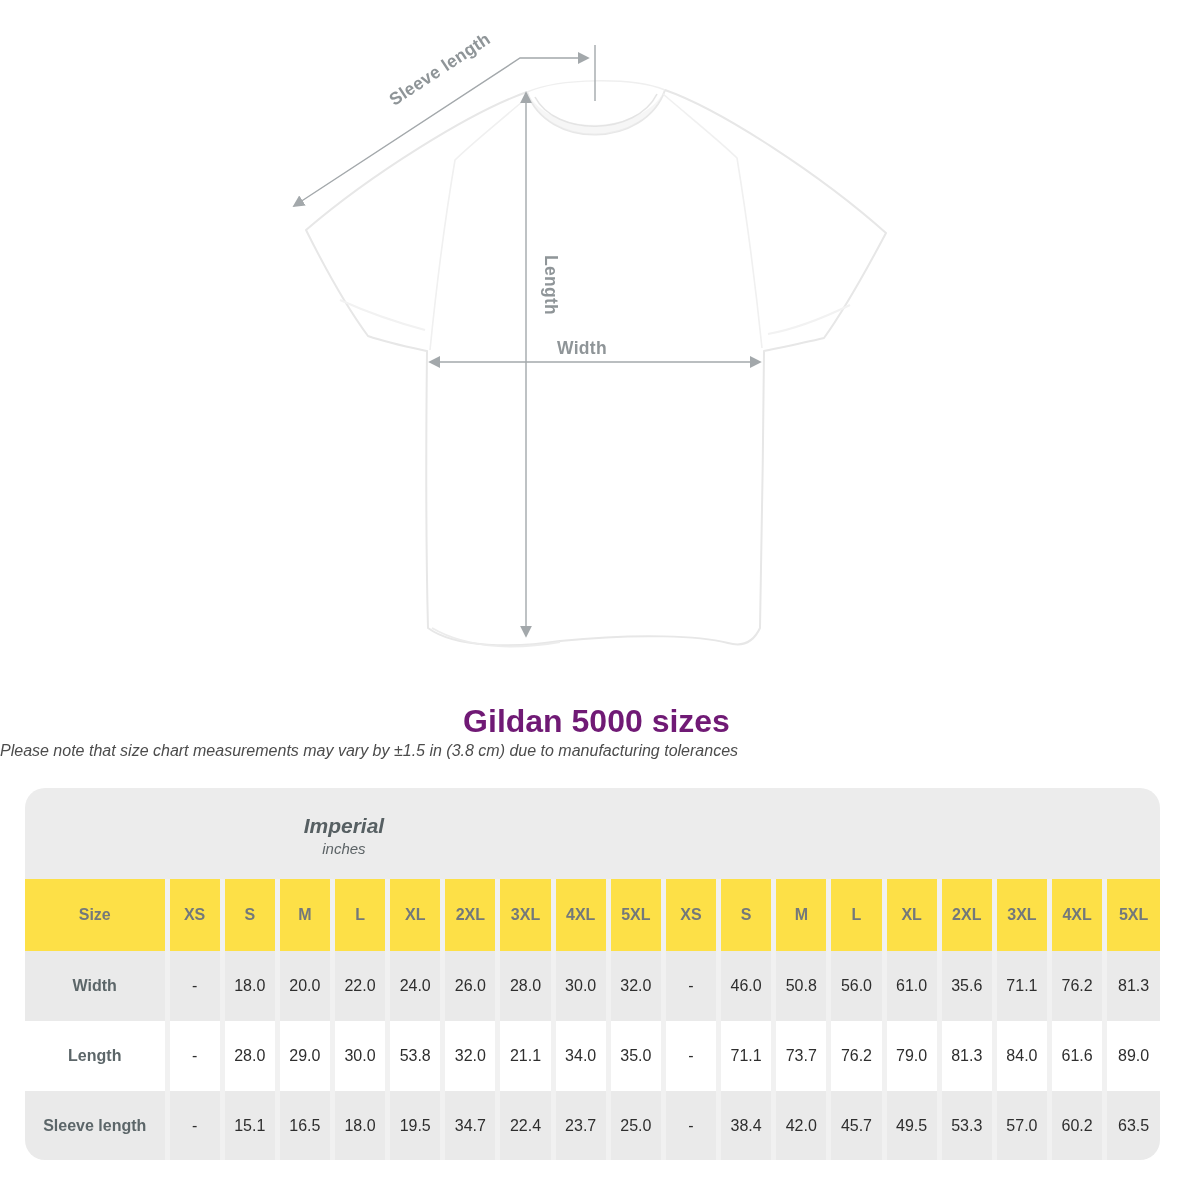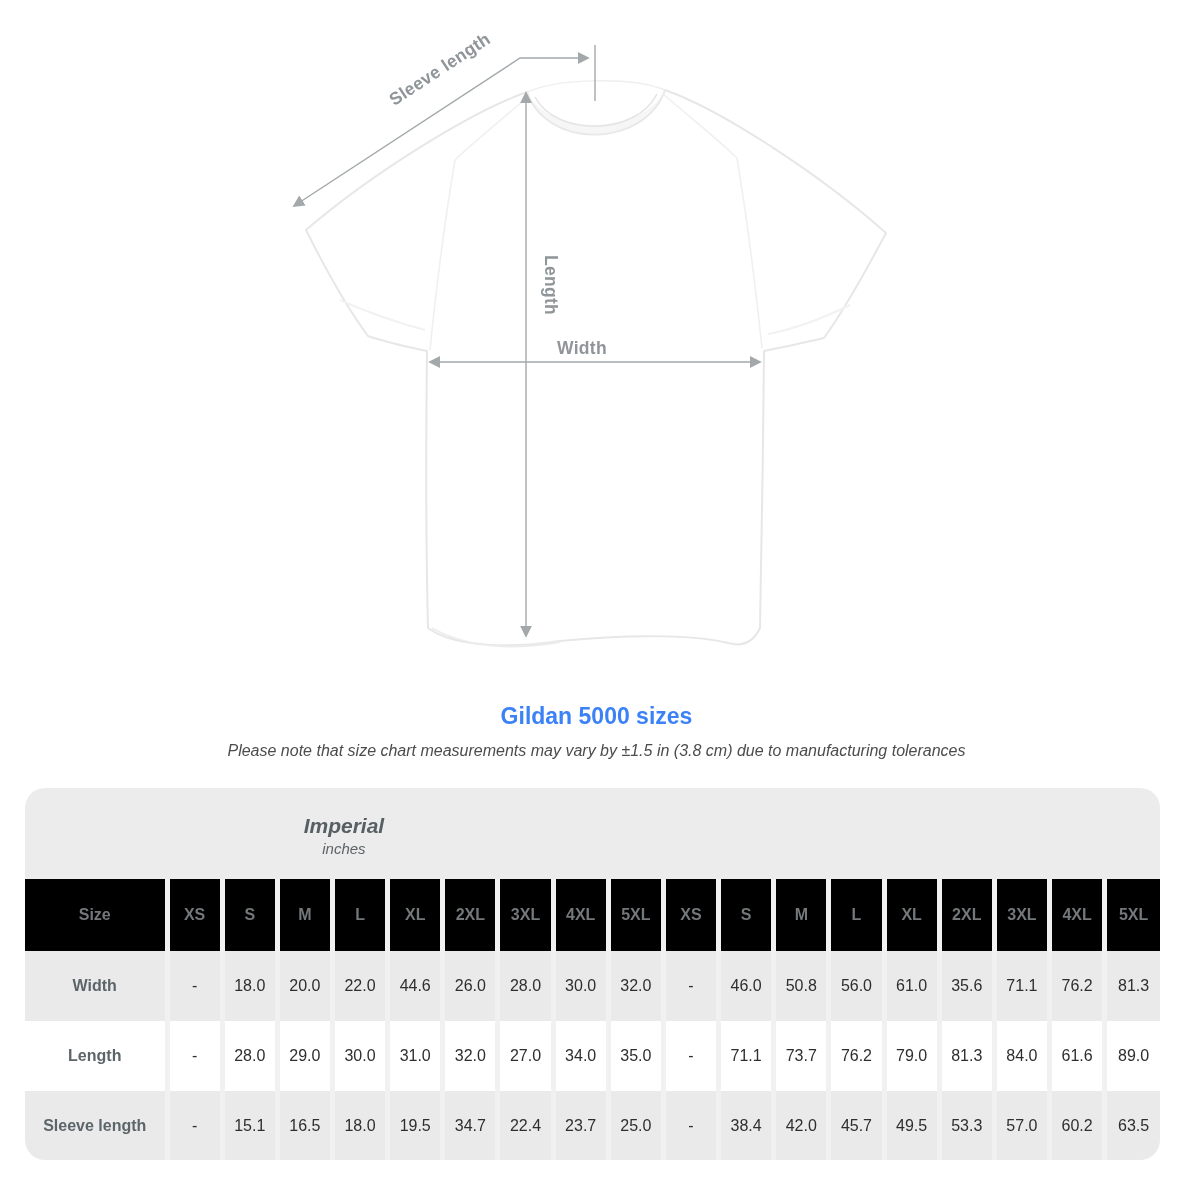--- a/index.html
+++ b/index.html
@@ -6,42 +6,42 @@
   body{
     width:1193px;height:1195px;position:relative;background:#ffffff;
     font-family:"Liberation Sans",sans-serif;overflow:hidden;
   }
   
   #diagram{position:absolute;left:0;top:0;}
   .dim-label{font-weight:bold;font-size:17.5px;fill:#8f9598;letter-spacing:.3px;}
   
   .page-title{
     position:absolute;top:703px;left:0;width:100%;text-align:center;
-    font-size:23px;font-weight:bold;color:#3b82f6;margin:0;
+    font-size:32px;font-weight:bold;color:#701a75;margin:0;
   }
   .page-subtitle{
-    position:absolute;top:742px;left:0;width:100%;text-align:center;
+    position:absolute;top:742px;left:0;width:100%;text-align:left;
     font-size:16px;font-style:italic;color:#4c4c4c;margin:0;
   }
   
   .card{
     position:absolute;left:25px;top:788px;width:1135px;height:372px;
     border-radius:20px;overflow:hidden;background:#ffffff;
   }
   .band{height:91px;background:#ececec;display:flex;}
   .band-section{display:flex;flex-direction:column;align-items:center;justify-content:center;padding-top:4px;}
   .band-imperial{width:56.2%;}
   .band-metric{width:43.8%;}
   .band-label{font-size:21px;font-weight:bold;font-style:italic;color:#565f62;}
   .band-sub{font-size:15px;font-style:italic;color:#5c6366;margin-top:2px;}
   table.size-table{width:100%;border-collapse:collapse;table-layout:fixed;}
   .size-table col.label-col{width:142px;}
   .size-table th,.size-table td{padding:0;text-align:center;vertical-align:middle;}
   .size-table th:not(:first-child),.size-table td:not(:first-child){border-left:5px solid #f1f1f1;}
-  tr.size-row{height:72px;background:#000000;}
+  tr.size-row{height:72px;background:#fde047;}
   tr.size-row th{font-weight:bold;font-size:16px;color:#73787b;}
   tr.data-row{height:70px;background:#ffffff;}
   tr.data-row.striped{background:#eaeaea;}
   td.row-label{font-weight:bold;font-size:16px;color:#5c6669;}
   td.value{font-size:16px;color:#2e2e2e;}
 </style>
 </head>
 <body>
 
 <svg id="diagram" width="1193" height="690" viewBox="0 0 1193 690" xmlns="http://www.w3.org/2000/svg">
@@ -147,21 +147,21 @@
         <th>4XL</th>
         <th>5XL</th>
       </tr>
 
       <tr class="data-row striped">
         <td class="row-label">Width</td>
         <td class="value">-</td>
         <td class="value">18.0</td>
         <td class="value">20.0</td>
         <td class="value">22.0</td>
-        <td class="value">44.6</td>
+        <td class="value">24.0</td>
         <td class="value">26.0</td>
         <td class="value">28.0</td>
         <td class="value">30.0</td>
         <td class="value">32.0</td>
         <td class="value">-</td>
         <td class="value">46.0</td>
         <td class="value">50.8</td>
         <td class="value">56.0</td>
         <td class="value">61.0</td>
         <td class="value">35.6</td>
@@ -169,23 +169,23 @@
         <td class="value">76.2</td>
         <td class="value">81.3</td>
       </tr>
 
       <tr class="data-row">
         <td class="row-label">Length</td>
         <td class="value">-</td>
         <td class="value">28.0</td>
         <td class="value">29.0</td>
         <td class="value">30.0</td>
-        <td class="value">31.0</td>
+        <td class="value">53.8</td>
         <td class="value">32.0</td>
-        <td class="value">27.0</td>
+        <td class="value">21.1</td>
         <td class="value">34.0</td>
         <td class="value">35.0</td>
         <td class="value">-</td>
         <td class="value">71.1</td>
         <td class="value">73.7</td>
         <td class="value">76.2</td>
         <td class="value">79.0</td>
         <td class="value">81.3</td>
         <td class="value">84.0</td>
         <td class="value">61.6</td>

